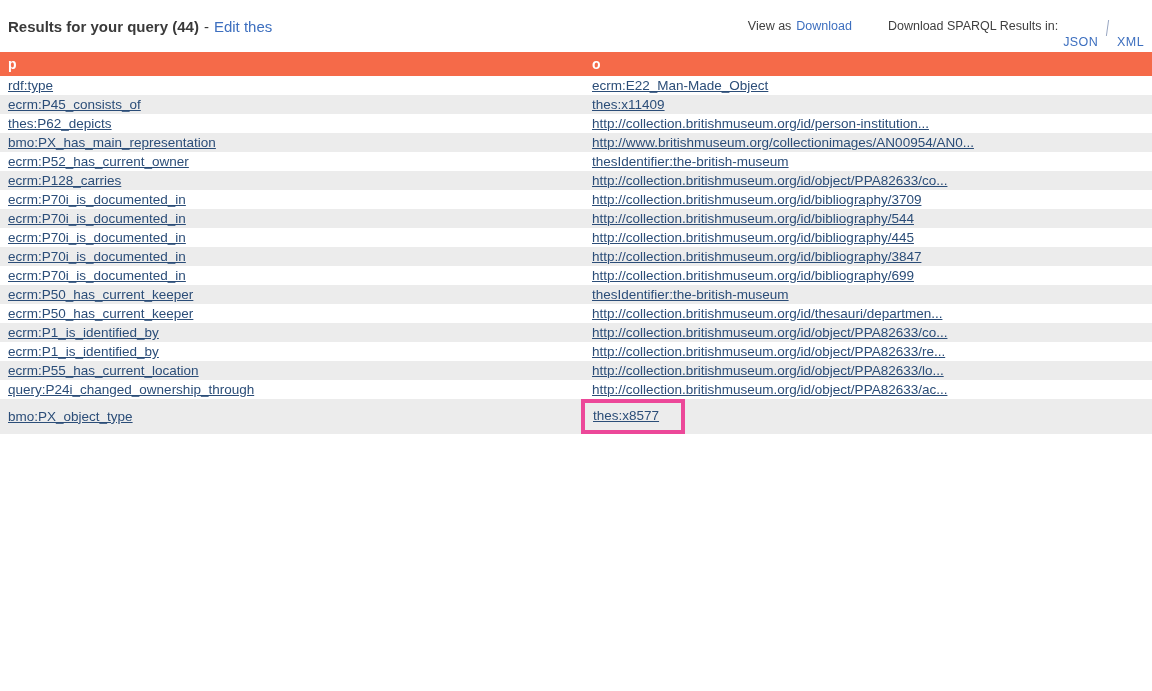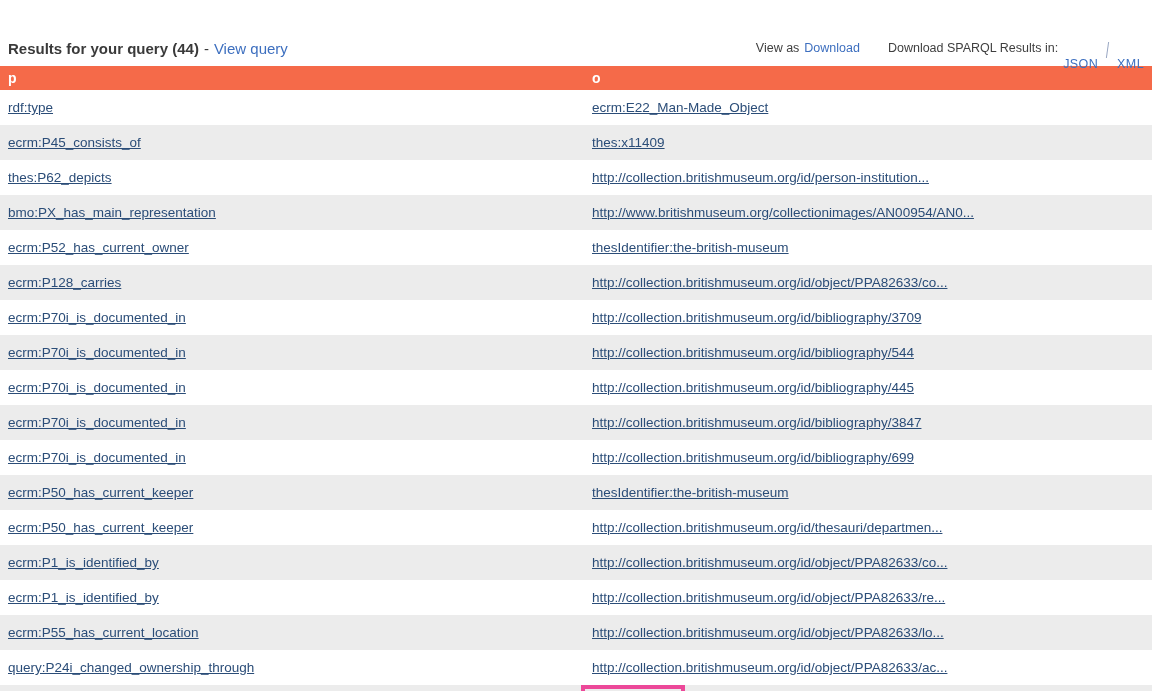--- a/index.html
+++ b/index.html
@@ -5,48 +5,47 @@
   html, body {
     margin: 0;
     padding: 0;
     width: 1152px;
     height: 691px;
     background: #ffffff;
     font-family: "Liberation Sans", sans-serif;
     overflow: hidden;
   }
   .topbar {
-    height: 36px;
+    height: 52px;
     display: flex;
     align-items: center;
     justify-content: space-between;
     padding: 0 8px 0 8px;
     box-sizing: border-box;
     background: #ffffff;
-    margin-top: 30px;
   }
   .title-area {
     font-size: 15px;
     color: #3a3a3a;
     white-space: nowrap;
     display: flex;
     align-items: baseline;
   }
   .title-text { font-weight: bold; }
   .title-sep { margin: 0 5px; font-weight: normal; color: #3a3a3a; }
   .blue-link {
     color: #3d6fbf;
     text-decoration: none;
     cursor: pointer;
   }
   .title-area .blue-link { font-size: 15px; }
   .top-right {
     display: flex;
     align-items: center;
-    gap: 28px;
+    gap: 36px;
     font-size: 12.5px;
     color: #3f3f3f;
     white-space: nowrap;
   }
   .top-group { display: flex; align-items: center; }
   .top-group .label { margin-right: 5px; }
   .dl-link {
     color: #3d6fbf;
     text-decoration: none;
     cursor: pointer;
@@ -72,21 +71,21 @@
     background: #f56a49;
     color: #ffffff;
     font-weight: bold;
     font-size: 14px;
     text-align: left;
     height: 24px;
     padding: 0 0 0 8px;
     width: 576px;
   }
   table.results td {
-    height: 35px;
+    height: 19px;
     padding: 0 0 0 8px;
     font-size: 13.5px;
     vertical-align: middle;
     white-space: nowrap;
     overflow: visible;
   }
   tbody tr { background: #ffffff; }
   tbody tr:nth-child(even) { background: #ececec; }
   a.cell-link {
     color: #2b4d78;
@@ -105,21 +104,21 @@
 </style>
 </head>
 <body>
 
 <div class="page">
 
   <div class="topbar">
     <div class="title-area">
       <span class="title-text">Results for your query (44)</span>
       <span class="title-sep">-</span>
-      <a class="blue-link">View query</a>
+      <a class="blue-link">Edit thes</a>
     </div>
     <div class="top-right">
       <div class="top-group">
         <span class="label">View as</span>
         <a class="blue-link">Download</a>
       </div>
       <div class="top-group">
         <span class="label">Download SPARQL Results in:</span>
         <a class="dl-link">JSON</a>
         <span class="link-divider"></span>

